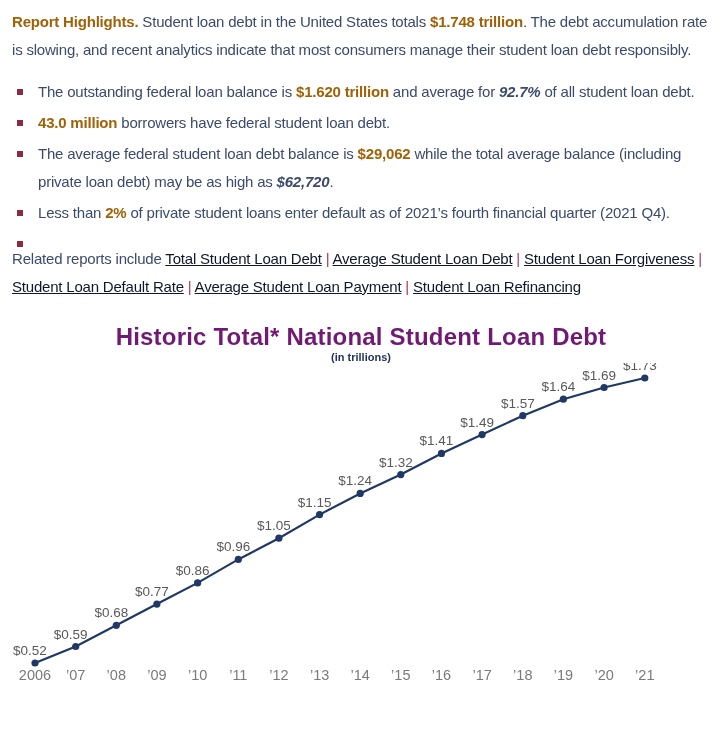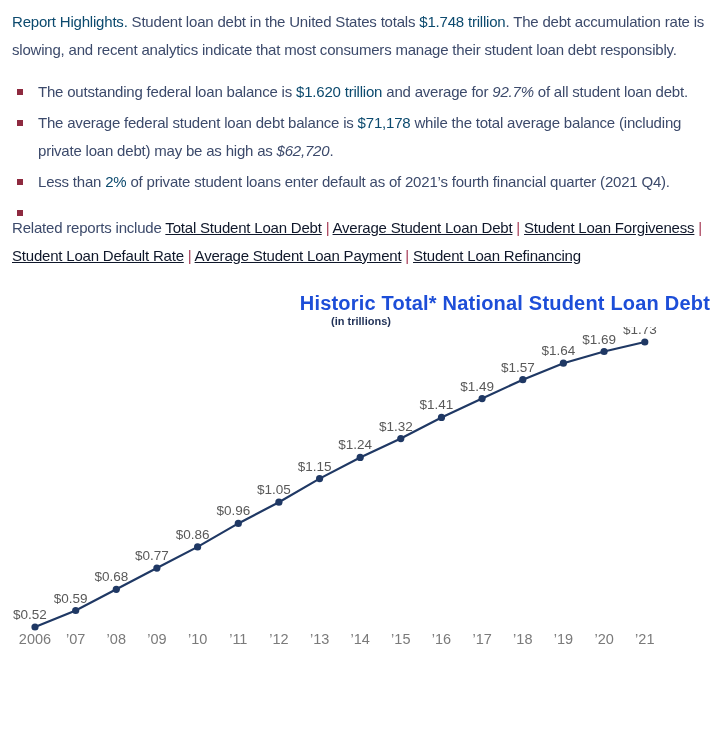--- a/index.html
+++ b/index.html
@@ -10,22 +10,22 @@
   }
   .page { padding: 8px 12px 0 12px; width: 722px; }
 
   
   .body-text {
     font-size: 15px;
     line-height: 28px;
     letter-spacing: -0.2px;
     color: #3c4a6b;
   }
-  .seg-bold { font-weight: normal; color: #0c4a6e; }
-  .seg-italic { font-style: italic; }
+  .seg-bold { font-weight: bold; color: #a16207; }
+  .seg-italic { font-style: italic; font-weight: bold; }
 
   .intro { margin-bottom: 14px; }
 
   ul.highlights { list-style: none; }
   ul.highlights li {
     position: relative;
     padding-left: 26px;
     margin-bottom: 3px;
   }
   .bullet-square {
@@ -42,25 +42,24 @@
   .related a.link {
     color: #0f172a;
     text-decoration: underline;
     cursor: pointer;
   }
   .related .sep { color: #a83d58; }
 
   
   .chart-section { margin-top: 22px; text-align: center; }
   .chart-title {
-    font-size: 20px;
+    font-size: 24px;
     font-weight: bold;
-    color: #1d4ed8;
+    color: #701a75;
     letter-spacing: 0.2px;
-    text-align: right;
   }
   .chart-subtitle {
     font-size: 11px;
     font-weight: bold;
     color: #1f3056;
     margin-top: 0;
   }
   .chart-svg-wrap { margin-left: -12px; width: 722px; }
   svg text { font-family: "Liberation Sans", "DejaVu Sans", sans-serif; }
 </style>
@@ -71,21 +70,25 @@
 
   <p class="body-text intro"><span class="seg-bold">Report Highlights.</span><span class="seg-n"> Student loan debt in the United States totals </span><span class="seg-bold">$1.748 trillion</span><span class="seg-n">. The debt accumulation rate is slowing, and recent analytics indicate that most consumers manage their student loan debt responsibly.</span></p>
 
   <ul class="highlights">
     <li class="body-text">
       <span class="bullet-square"></span>
       <span><span class="seg-n">The outstanding federal loan balance is </span><span class="seg-bold">$1.620 trillion</span><span class="seg-n"> and average for </span><span class="seg-italic">92.7%</span><span class="seg-n"> of all student loan debt.</span></span>
     </li>
     <li class="body-text">
       <span class="bullet-square"></span>
-      <span><span class="seg-n">The average federal student loan debt balance is </span><span class="seg-bold">$71,178</span><span class="seg-n"> while the total average balance (including private loan debt) may be as high as </span><span class="seg-italic">$62,720</span><span class="seg-n">.</span></span>
+      <span><span class="seg-bold">43.0 million</span><span class="seg-n"> borrowers have federal student loan debt.</span></span>
+    </li>
+    <li class="body-text">
+      <span class="bullet-square"></span>
+      <span><span class="seg-n">The average federal student loan debt balance is </span><span class="seg-bold">$29,062</span><span class="seg-n"> while the total average balance (including private loan debt) may be as high as </span><span class="seg-italic">$62,720</span><span class="seg-n">.</span></span>
     </li>
     <li class="body-text">
       <span class="bullet-square"></span>
       <span><span class="seg-n">Less than </span><span class="seg-bold">2%</span><span class="seg-n"> of private student loans enter default as of 2021’s fourth financial quarter (2021 Q4).</span></span>
     </li>
     <li class="body-text">
       <span class="bullet-square"></span>
     </li>
   </ul>
 

